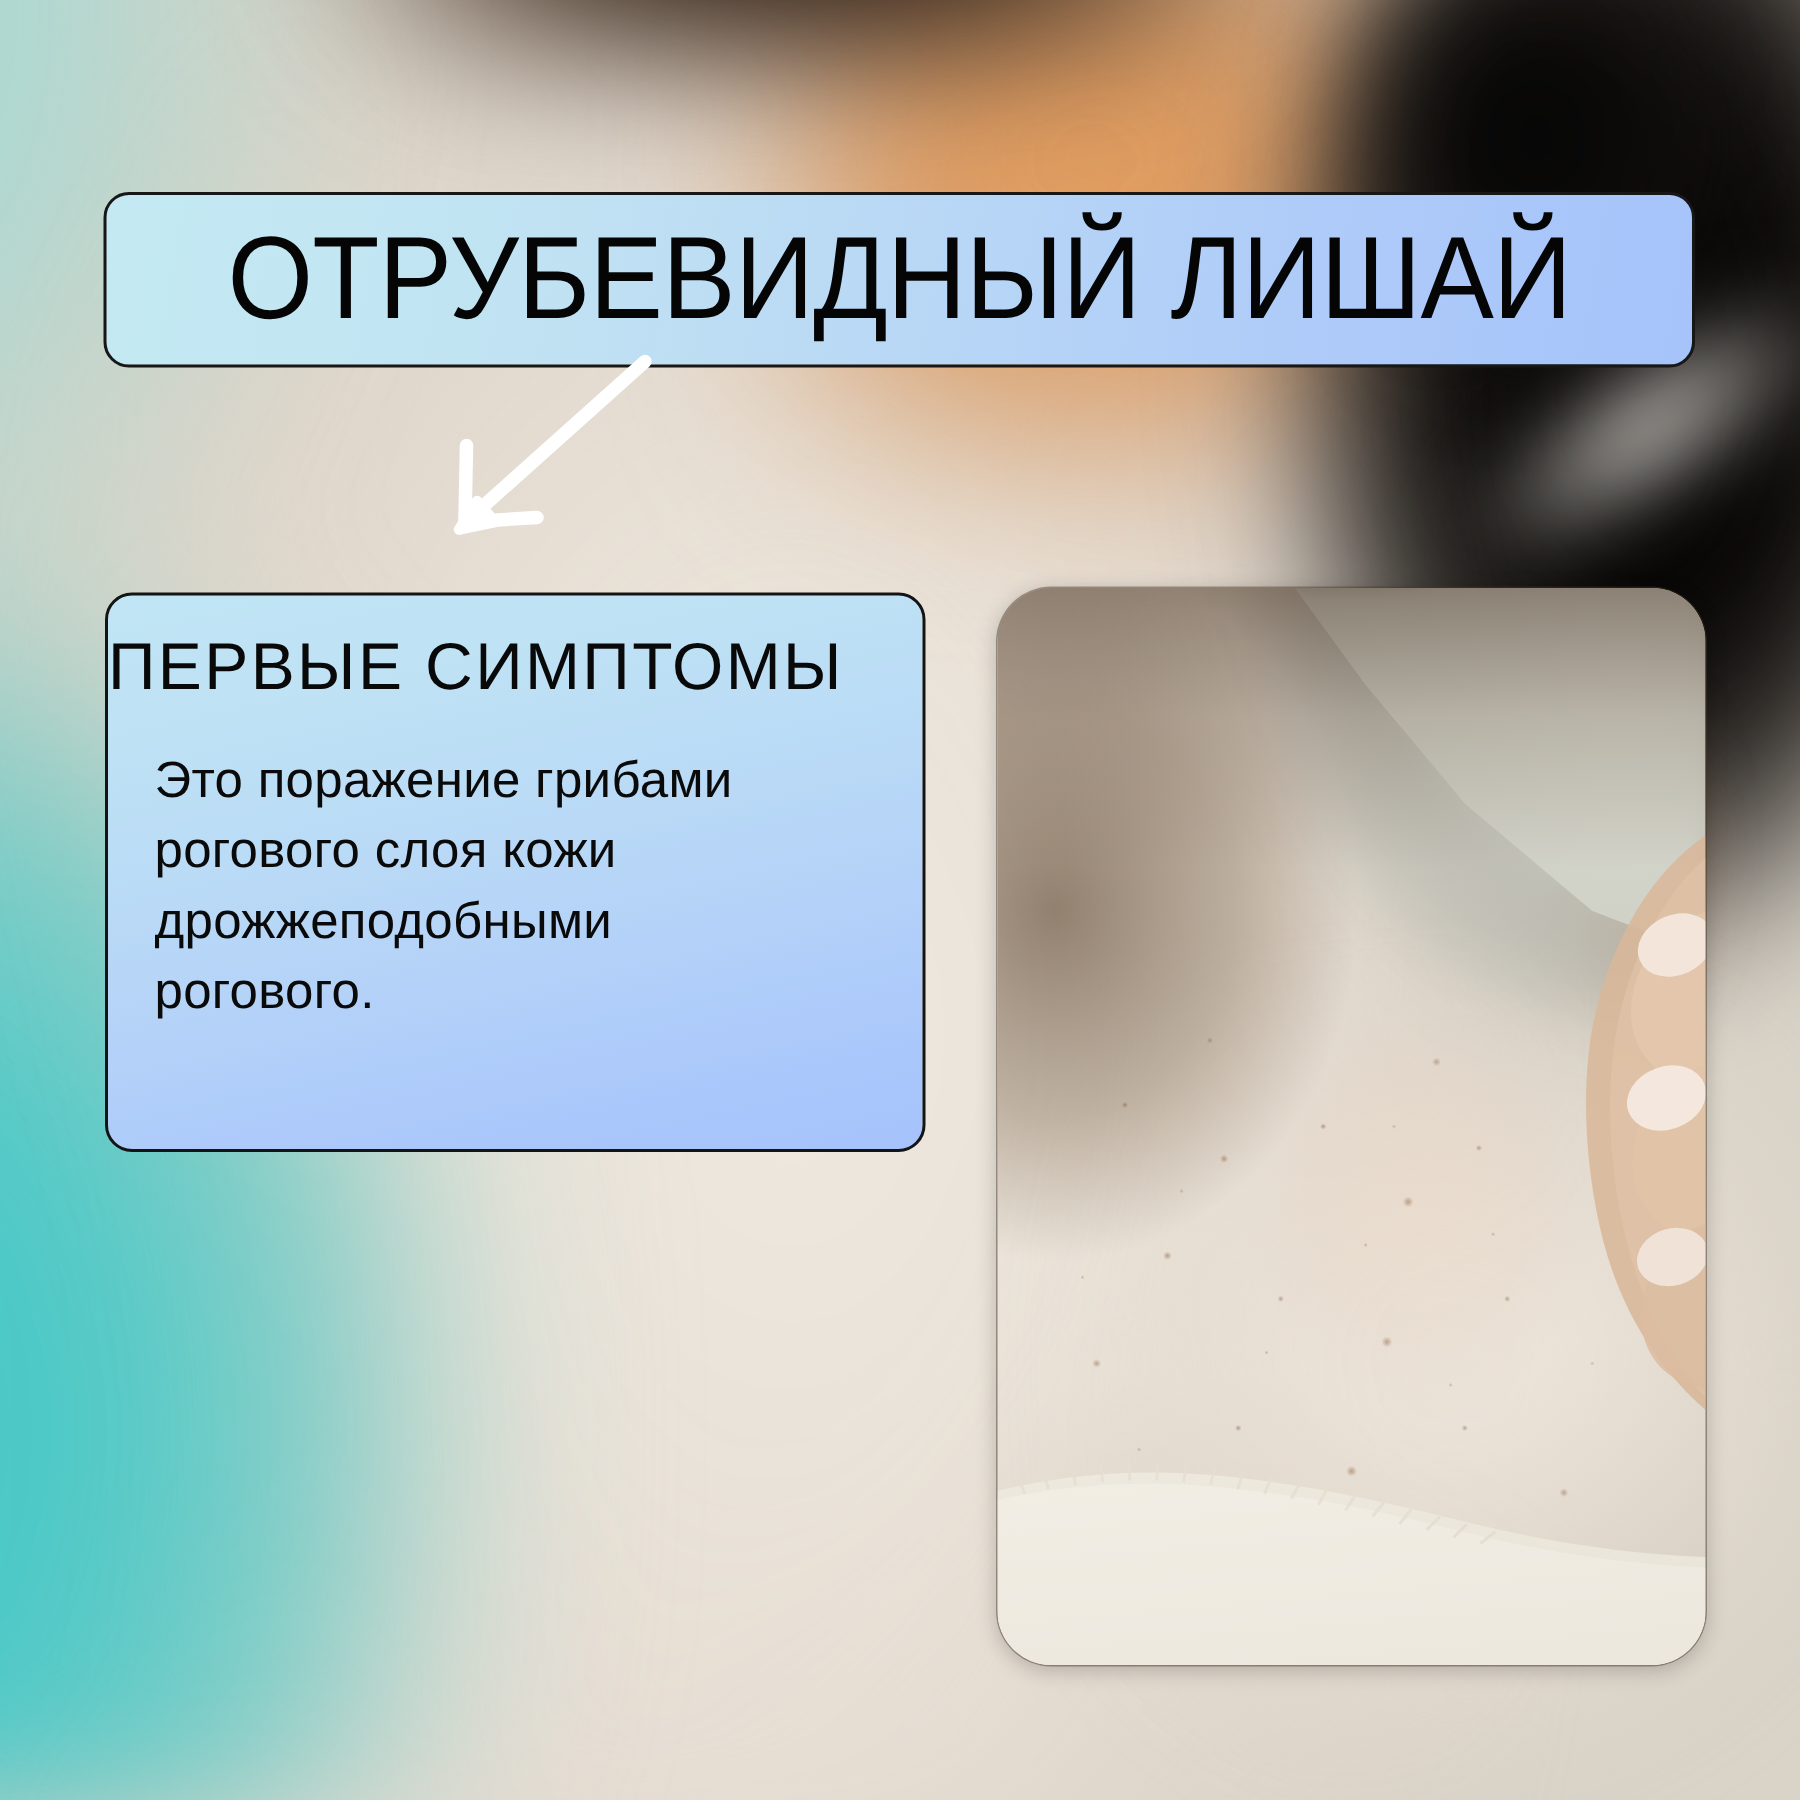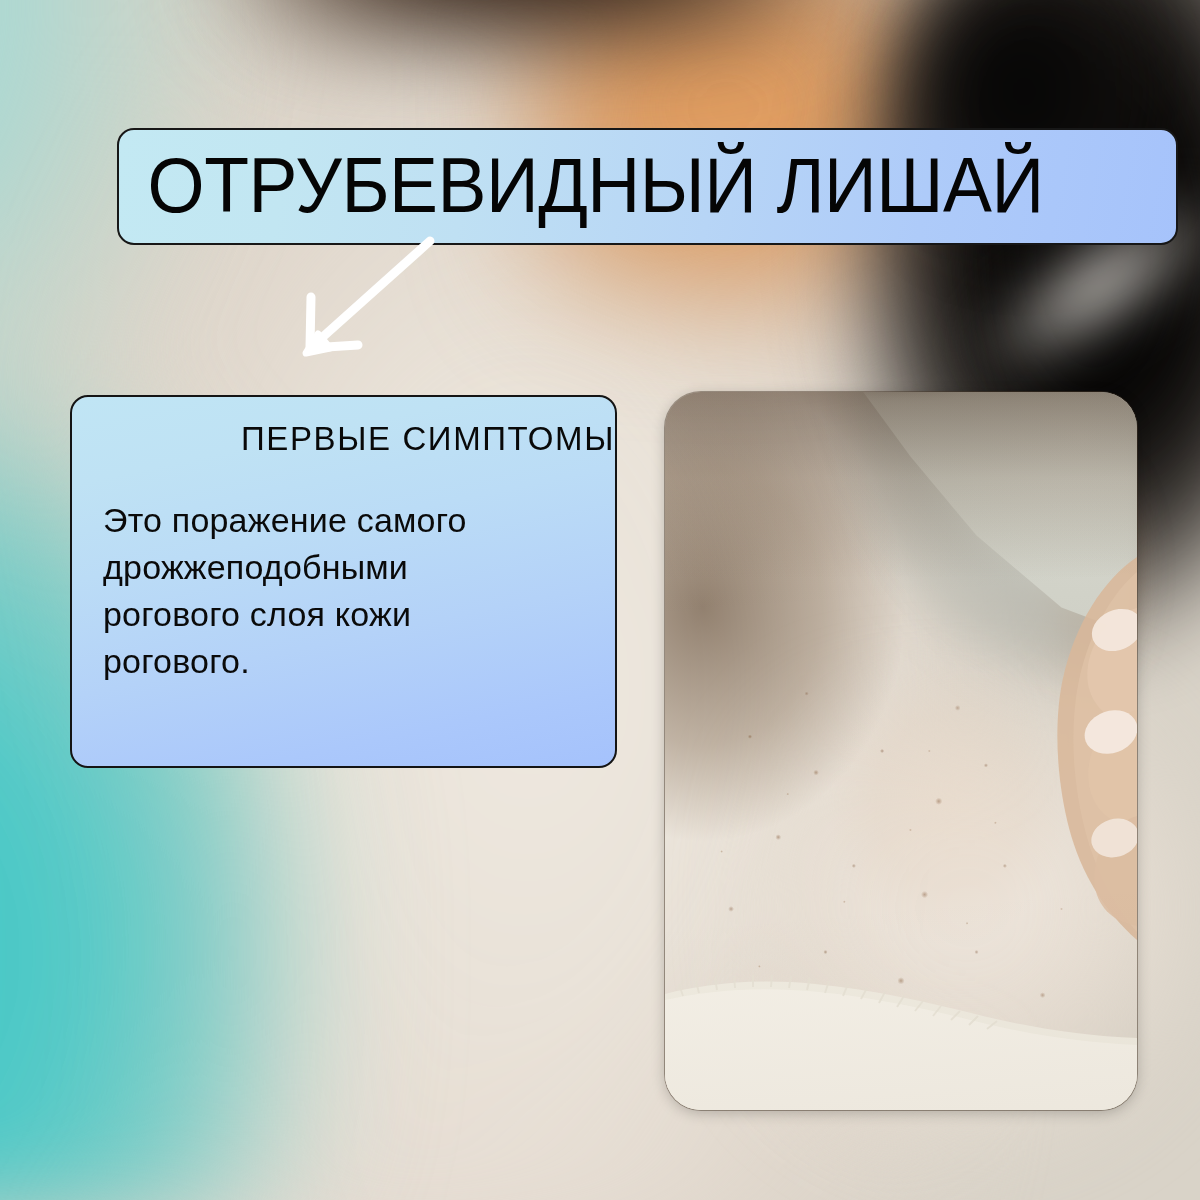--- a/index.html
+++ b/index.html
@@ -117,22 +117,22 @@
     left: 69px;
     top: 128px;
     width: 1061px;
     height: 117px;
     border-radius: 17px;
     border: 2px solid #171717;
     box-sizing: border-box;
     background: linear-gradient(100deg, #c3e9f3 0%, #c2e6f2 16%, #bfe0f3 33%, #b7d5f6 56%, #aecbf9 76%, #a6c3fb 100%);
     display: flex;
     align-items: center;
-    overflow: hidden;
-    margin-left: 48px;
+    justify-content: center;
+    overflow: hidden;
   }
   .title-text {
     font-family: "Liberation Sans", sans-serif;
     font-weight: 400;
     font-size: 78px;
     line-height: 1;
     color: #050505;
     letter-spacing: -0.5px;
     transform: scaleX(0.94);
     transform-origin: center;
@@ -161,24 +161,24 @@
     border: 2px solid #141414;
     box-sizing: border-box;
     background: linear-gradient(168deg, #c0e5f4 0%, #bfe2f4 18%, #bbdcf6 38%, #b4d2f8 62%, #abc8fb 84%, #a5c2fc 100%);
     overflow: hidden;
   }
   .symptom-heading {
     position: absolute;
     left: 0;
     right: 0;
     top: 23px;
-    text-align: right;
+    text-align: left;
     font-family: "Liberation Sans", sans-serif;
     font-weight: 400;
-    font-size: 33px;
+    font-size: 44px;
     letter-spacing: 1.6px;
     color: #090909;
     white-space: nowrap;
   }
   .symptom-body {
     position: absolute;
     left: 31px;
     top: 100px;
     right: 18px;
     font-family: "Liberation Sans", sans-serif;
@@ -305,23 +305,23 @@
       <line x1="150" y1="6" x2="36" y2="108"></line>
       <path d="M 31 62 L 30 112"></path>
       <path d="M 78 110 L 31 113"></path>
     </g>
     <path d="M 26 118 L 38 99 L 50 113 Z" fill="#ffffff" stroke="#ffffff" stroke-width="7" stroke-linejoin="round"></path>
   </svg>
 
   <div class="symptom-card">
     <div class="symptom-heading">ПЕРВЫЕ СИМПТОМЫ</div>
     <div class="symptom-body">
-      <span class="ln">Это поражение самого</span>
+      <span class="ln">Это поражение грибами</span>
+      <span class="ln">рогового слоя кожи</span>
       <span class="ln">дрожжеподобными</span>
-      <span class="ln">рогового слоя кожи</span>
       <span class="ln">рогового.</span>
     </div>
   </div>
 
   <div class="photo">
     <div class="ph ph-skin"></div>
     <div class="ph ph-shoulder"></div>
     <div class="ph ph-wall2"></div>
     <div class="ph ph-wall"></div>
     <div class="ph ph-topdark"></div>

